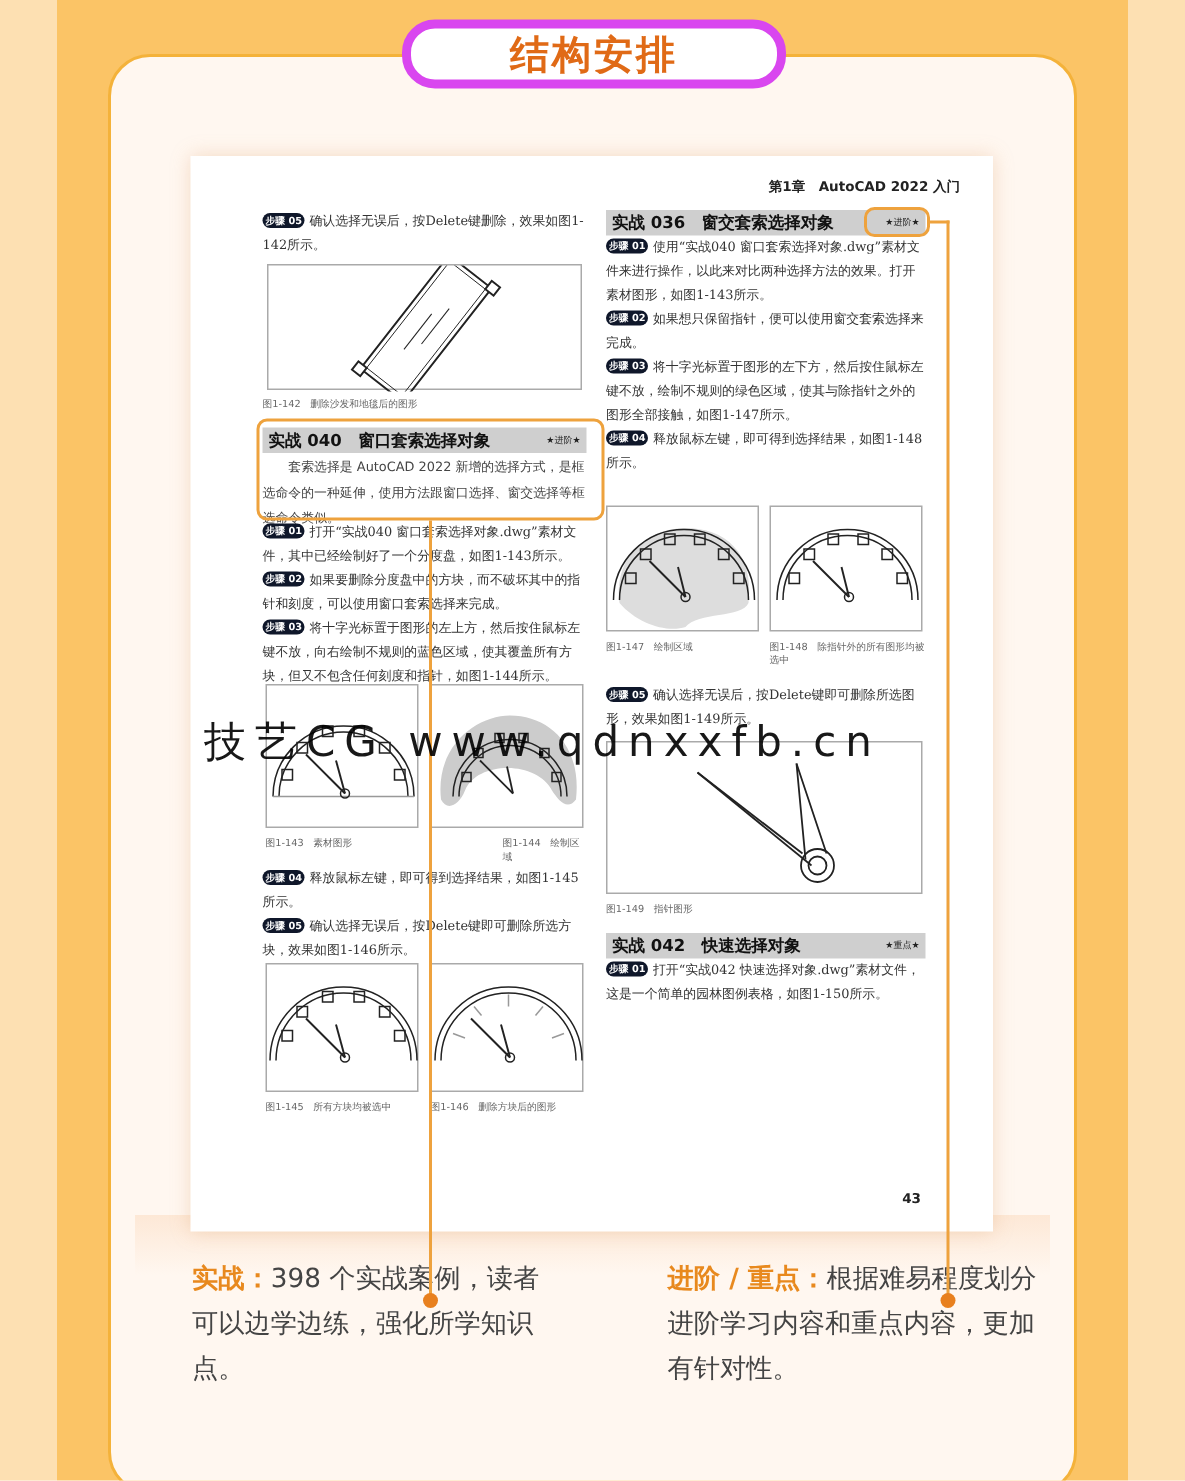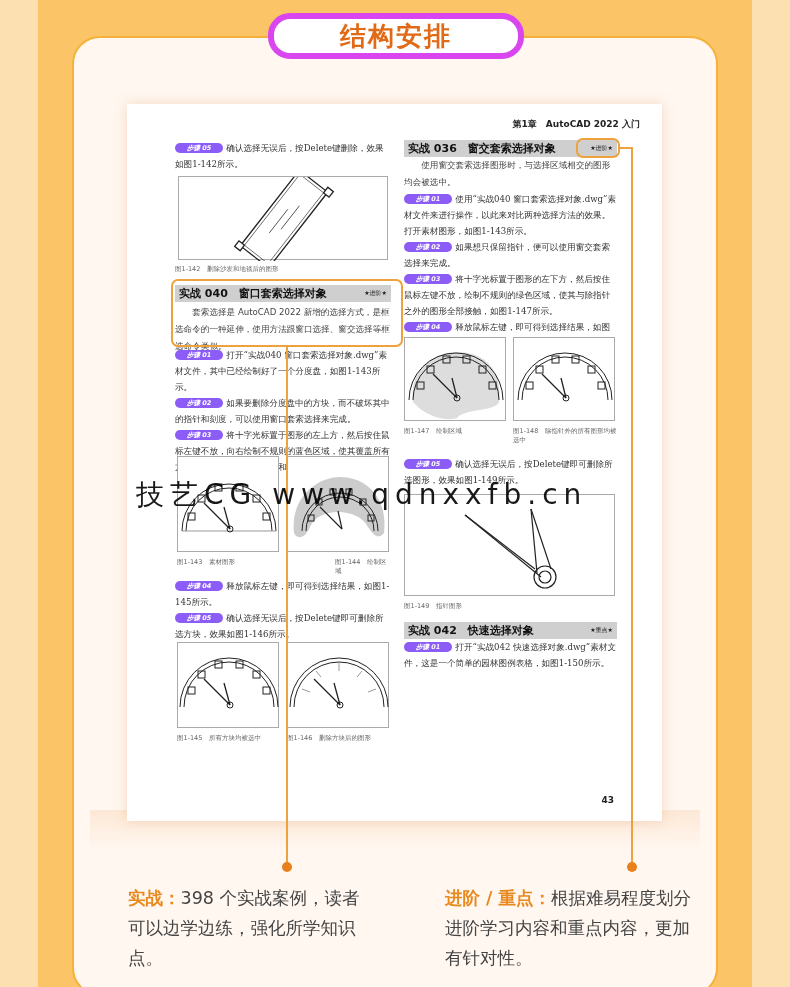--- a/index.html
+++ b/index.html
@@ -45,25 +45,24 @@
     font-size: 9px; font-weight: bold; color: #222;
   }
   .col { position: absolute; top: 0; }
   .col-left { left: 48px; width: 216px; }
   .col-right { left: 277px; width: 213px; }
   .p {
     font-family: "DejaVu Serif", serif; font-size: 8.6px; line-height: 16px; color: #333;
   }
   .p-sans { font-family: "DejaVu Sans", sans-serif; font-size: 8.6px; line-height: 17px; color: #444; }
   .step-badge {
-    display: inline-block; background: #8b5cf6; color: #fff;
+    display: inline-block; background: #0f172a; color: #fff;
     font-family: "DejaVu Sans", sans-serif; font-size: 6.5px; font-weight: bold;
-    padding: 0 12px; border-radius: 6px; line-height: 10px; margin-right: 3px;
+    padding: 0 2px; border-radius: 6px; line-height: 10px; margin-right: 3px;
     vertical-align: 1px;
-    font-style: italic;
   }
   .sec-head {
     display: flex; align-items: center; justify-content: space-between;
     background: #cfcfcf; height: 17px; padding: 0 4px;
   }
   .sec-head .t { font-family: "DejaVu Sans", sans-serif; font-weight: bold; font-size: 11px; color: #111; }
   .sec-head .lvl { font-size: 6px; color: #222; }
   .fig {
     border: 1px solid #aaa; background: #fff; position: relative;
   }
@@ -76,21 +75,21 @@
   .leader { position: absolute; background: #eea23d; z-index: 3; }
   .dot { position: absolute; width: 10px; height: 10px; border-radius: 50%; background: #e8801e; z-index: 3; }
 
   .watermark {
     position: absolute; left: 136px; top: 476px; width: 560px; z-index: 6;
     font-family: "DejaVu Sans", sans-serif; font-size: 28px; color: #000000;
     opacity: 0.9; white-space: nowrap; letter-spacing: 6px;
   }
 
   .desc {
-    position: absolute; top: 883px; font-size: 17.5px; line-height: 30px; color: #444;
+    position: absolute; top: 838px; font-size: 17.5px; line-height: 30px; color: #444;
     font-family: "DejaVu Sans", sans-serif;
   }
   .desc .k { color: #e8891e; font-weight: bold; }
   .desc-left { left: 128px; width: 240px; }
   .desc-right { left: 445px; width: 255px; }
 </style>
 </head>
 <body>
 
 <div class="outer-band"></div>
@@ -220,21 +219,20 @@
     </div>
     <div class="cap" style="position:absolute;top:627px;left:112px;">图1-146　删除方块后的图形</div>
   </div>
 
   <div class="col col-right">
     <div style="position:absolute;top:36px;width:213px;">
       <div class="sec-head">
         <span class="t">实战 036　窗交套索选择对象</span>
         <span class="lvl">★进阶★</span>
       </div>
-      <div class="p-sans" style="text-indent:2em;">使用窗交套索选择图形时，与选择区域相交的图形均会被选中。</div>
       <div class="p"><span class="step-badge">步骤 01</span><span>使用“实战040 窗口套索选择对象.dwg”素材文件来进行操作，以此来对比两种选择方法的效果。打开素材图形，如图1-143所示。</span></div>
       <div class="p"><span class="step-badge">步骤 02</span><span>如果想只保留指针，便可以使用窗交套索选择来完成。</span></div>
       <div class="p"><span class="step-badge">步骤 03</span><span>将十字光标置于图形的左下方，然后按住鼠标左键不放，绘制不规则的绿色区域，使其与除指针之外的图形全部接触，如图1-147所示。</span></div>
       <div class="p"><span class="step-badge">步骤 04</span><span>释放鼠标左键，即可得到选择结果，如图1-148所示。</span></div>
     </div>
 
     <div class="fig" style="position:absolute;top:233px;left:0;width:102px;height:84px;">
       <svg width="102" height="84">
         <path d="M8 64 C4 30 30 14 52 14 C78 14 98 30 94 64 C90 74 60 70 52 80 C40 84 20 78 8 64Z" fill="#ddd"></path>
         <g fill="none" stroke="#222" stroke-width="1">

